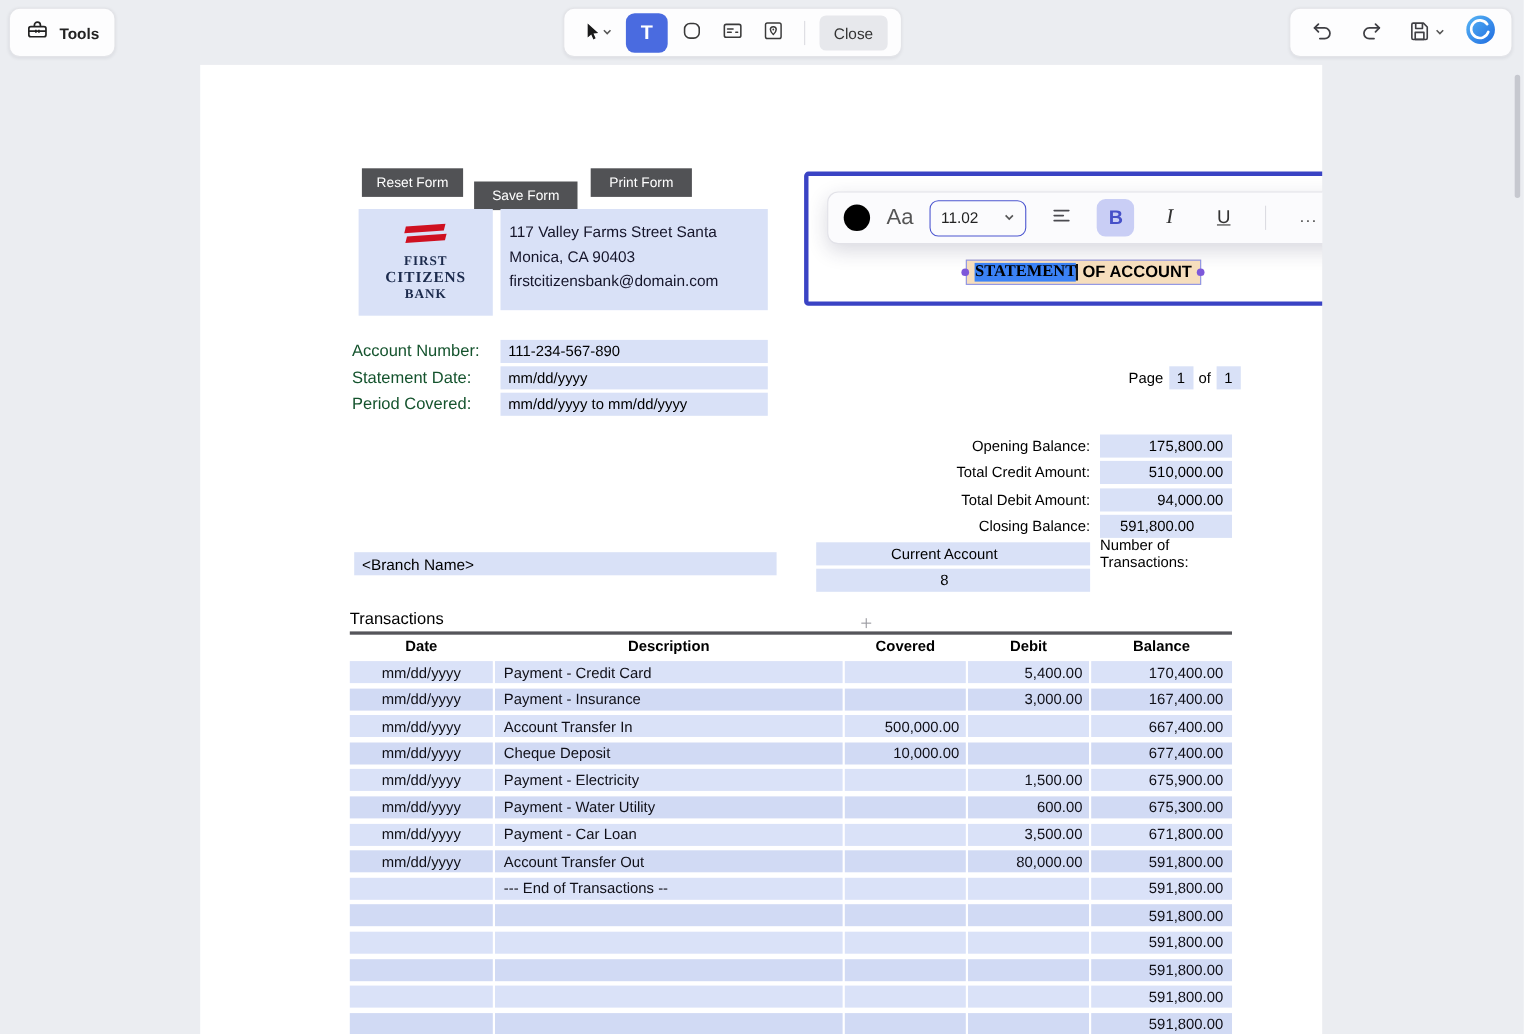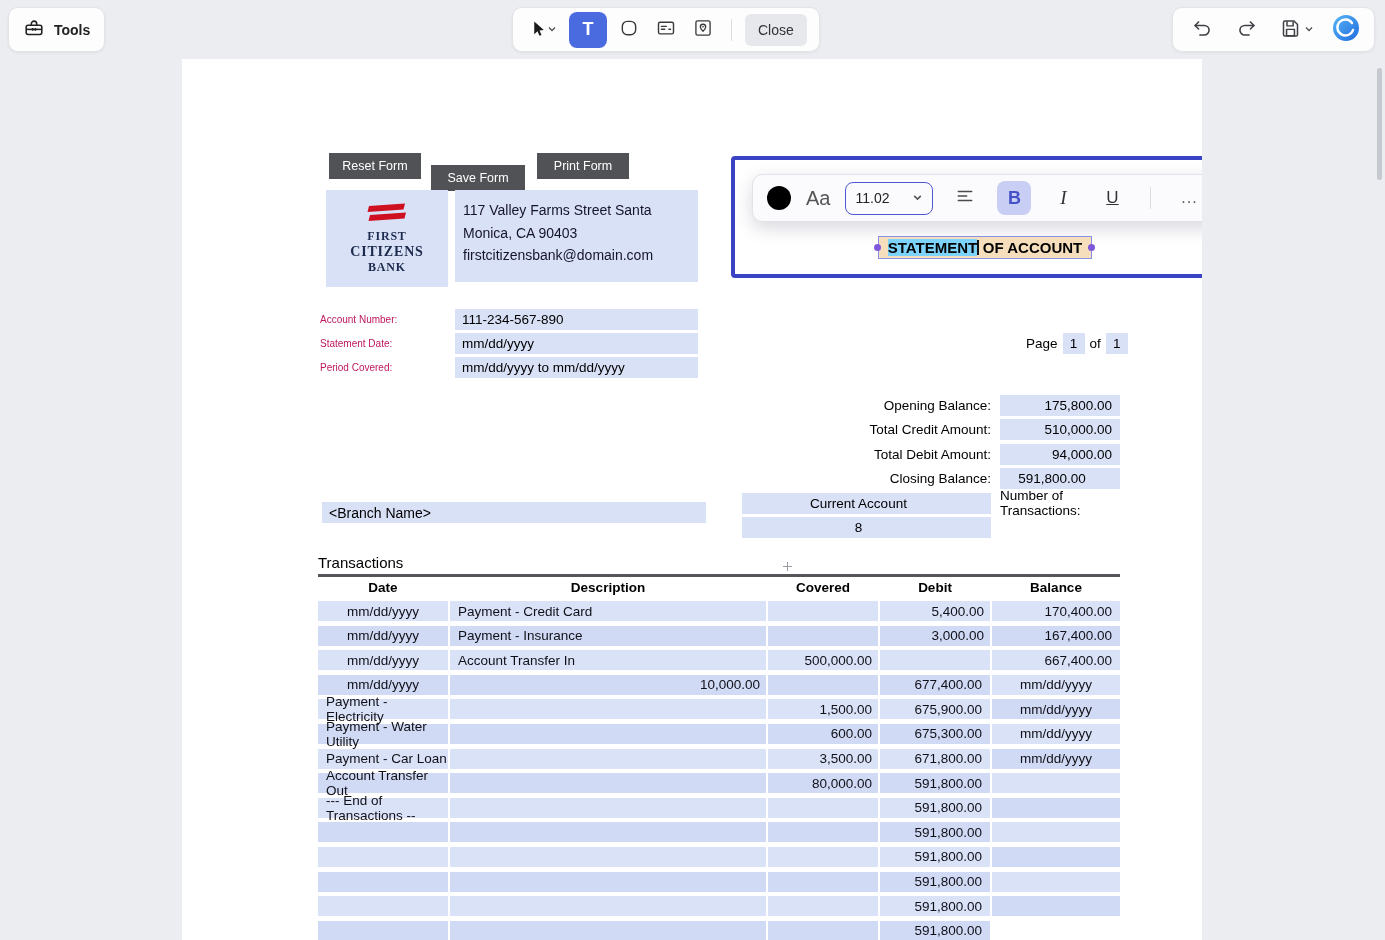--- a/index.html
+++ b/index.html
@@ -30,21 +30,21 @@
   .logo{position:absolute;left:144px;top:131px;width:122px;height:97px;background:#d9e1f7;display:flex;
         flex-direction:column;align-items:center;justify-content:center;gap:1px;}
   .logo-t{font-family:"Liberation Serif",serif;font-weight:700;color:#1c2b4d;line-height:1.08;letter-spacing:.8px;}
   .lt1,.lt3{font-size:12px;}
   .lt2{font-size:14px;}
   .addr{position:absolute;left:273px;top:131px;width:243px;height:92px;background:#d9e1f7;box-sizing:border-box;
         padding:9px 6px 0 8px;font-size:14px;line-height:22.5px;color:#15152a;}
   .addr span{display:block;}
   .acct-grid{position:absolute;left:138px;top:250px;display:grid;grid-template-columns:135px 243px;
              grid-auto-rows:21px;row-gap:3px;}
-  .acct-label{font-size:10px;display:flex;align-items:center;color:#be185d;}
+  .acct-label{font-size:15px;display:flex;align-items:center;color:#14532d;}
   .acct-field{font-size:13.5px;display:flex;align-items:center;padding-left:7px;color:#000;}
   .cust{position:absolute;left:140px;top:345px;width:377px;}
   .cust-row{height:22px;margin-bottom:2.5px;background:#d9e1f7;display:flex;align-items:center;
             padding-left:7px;font-size:14.5px;color:#000;}
   .branch{position:absolute;left:140px;top:443px;width:377px;height:21px;background:#d9e1f7;display:flex;
           align-items:center;padding-left:7px;font-size:14px;color:#000;}
   .pageinfo{position:absolute;left:844px;top:274px;height:21px;display:flex;align-items:center;gap:5px;font-size:13.5px;color:#000;}
   .pg-box{width:22px;height:21px;background:#d9e1f7;display:flex;align-items:center;justify-content:center;}
   .summary{position:absolute;left:560px;top:336px;display:grid;grid-template-columns:249px 120px;column-gap:9px;
            grid-auto-rows:21px;row-gap:3.4px;}
@@ -65,21 +65,21 @@
   .fmt-btn{width:34px;height:34px;border:none;background:none;border-radius:8px;display:flex;align-items:center;
            justify-content:center;cursor:pointer;font-size:17px;color:#333;flex:none;}
   .fmt-bold{background:#c9cef5;color:#4650c8;font-weight:700;font-size:18px;}
   .fmt-italic{font-family:"Liberation Serif",serif;font-style:italic;font-size:19px;}
   .fmt-under{text-decoration:underline;font-size:17px;}
   .more{font-size:16px;color:#555;letter-spacing:1px;}
   .title-box{position:absolute;left:696px;top:177px;width:214px;height:23px;background:#f6debd;
              border:1px solid #8a92e8;display:flex;align-items:center;justify-content:center;
              font-size:15px;font-weight:700;color:#000;box-sizing:border-box;cursor:text;}
   .title-box span{white-space:pre;}
-  .sel-text{background:#7dd3fc;}
+  .sel-text{background:#3b82f6;font-family:Liberation Serif, serif;}
   .caret{display:inline-block;width:1.5px;height:15px;background:#111;}
   .handle{position:absolute;width:7px;height:7px;border-radius:50%;background:#7d58da;cursor:ew-resize;}
   
   .txn-title{position:absolute;left:136px;top:495px;font-size:15px;font-weight:500;color:#000;}
   .txn-rule{position:absolute;left:136px;top:515px;width:802px;height:3px;background:#55555a;}
   .txn-head,.txn-body{position:absolute;left:136px;display:grid;
                       grid-template-columns:130px 316px 110px 110px 128px;column-gap:2px;}
   .txn-head{top:521px;grid-auto-rows:18px;}
   .txn-body{top:542px;grid-auto-rows:20px;row-gap:4.6px;}
   .th{font-weight:700;font-size:13.5px;text-align:center;color:#000;}
@@ -314,20 +314,21 @@
         <div class="td col1 alt">Payment - Insurance</div>
         <div class="td col2 alt"></div>
         <div class="td col3 alt">3,000.00</div>
         <div class="td col4 alt">167,400.00</div>
         <div class="td col0">mm/dd/yyyy</div>
         <div class="td col1">Account Transfer In</div>
         <div class="td col2">500,000.00</div>
         <div class="td col3"></div>
         <div class="td col4">667,400.00</div>
         <div class="td col0 alt">mm/dd/yyyy</div>
+        <div class="td col1 alt">Cheque Deposit</div>
         <div class="td col2 alt">10,000.00</div>
         <div class="td col3 alt"></div>
         <div class="td col4 alt">677,400.00</div>
         <div class="td col0">mm/dd/yyyy</div>
         <div class="td col1">Payment - Electricity</div>
         <div class="td col2"></div>
         <div class="td col3">1,500.00</div>
         <div class="td col4">675,900.00</div>
         <div class="td col0 alt">mm/dd/yyyy</div>
         <div class="td col1 alt">Payment - Water Utility</div>

